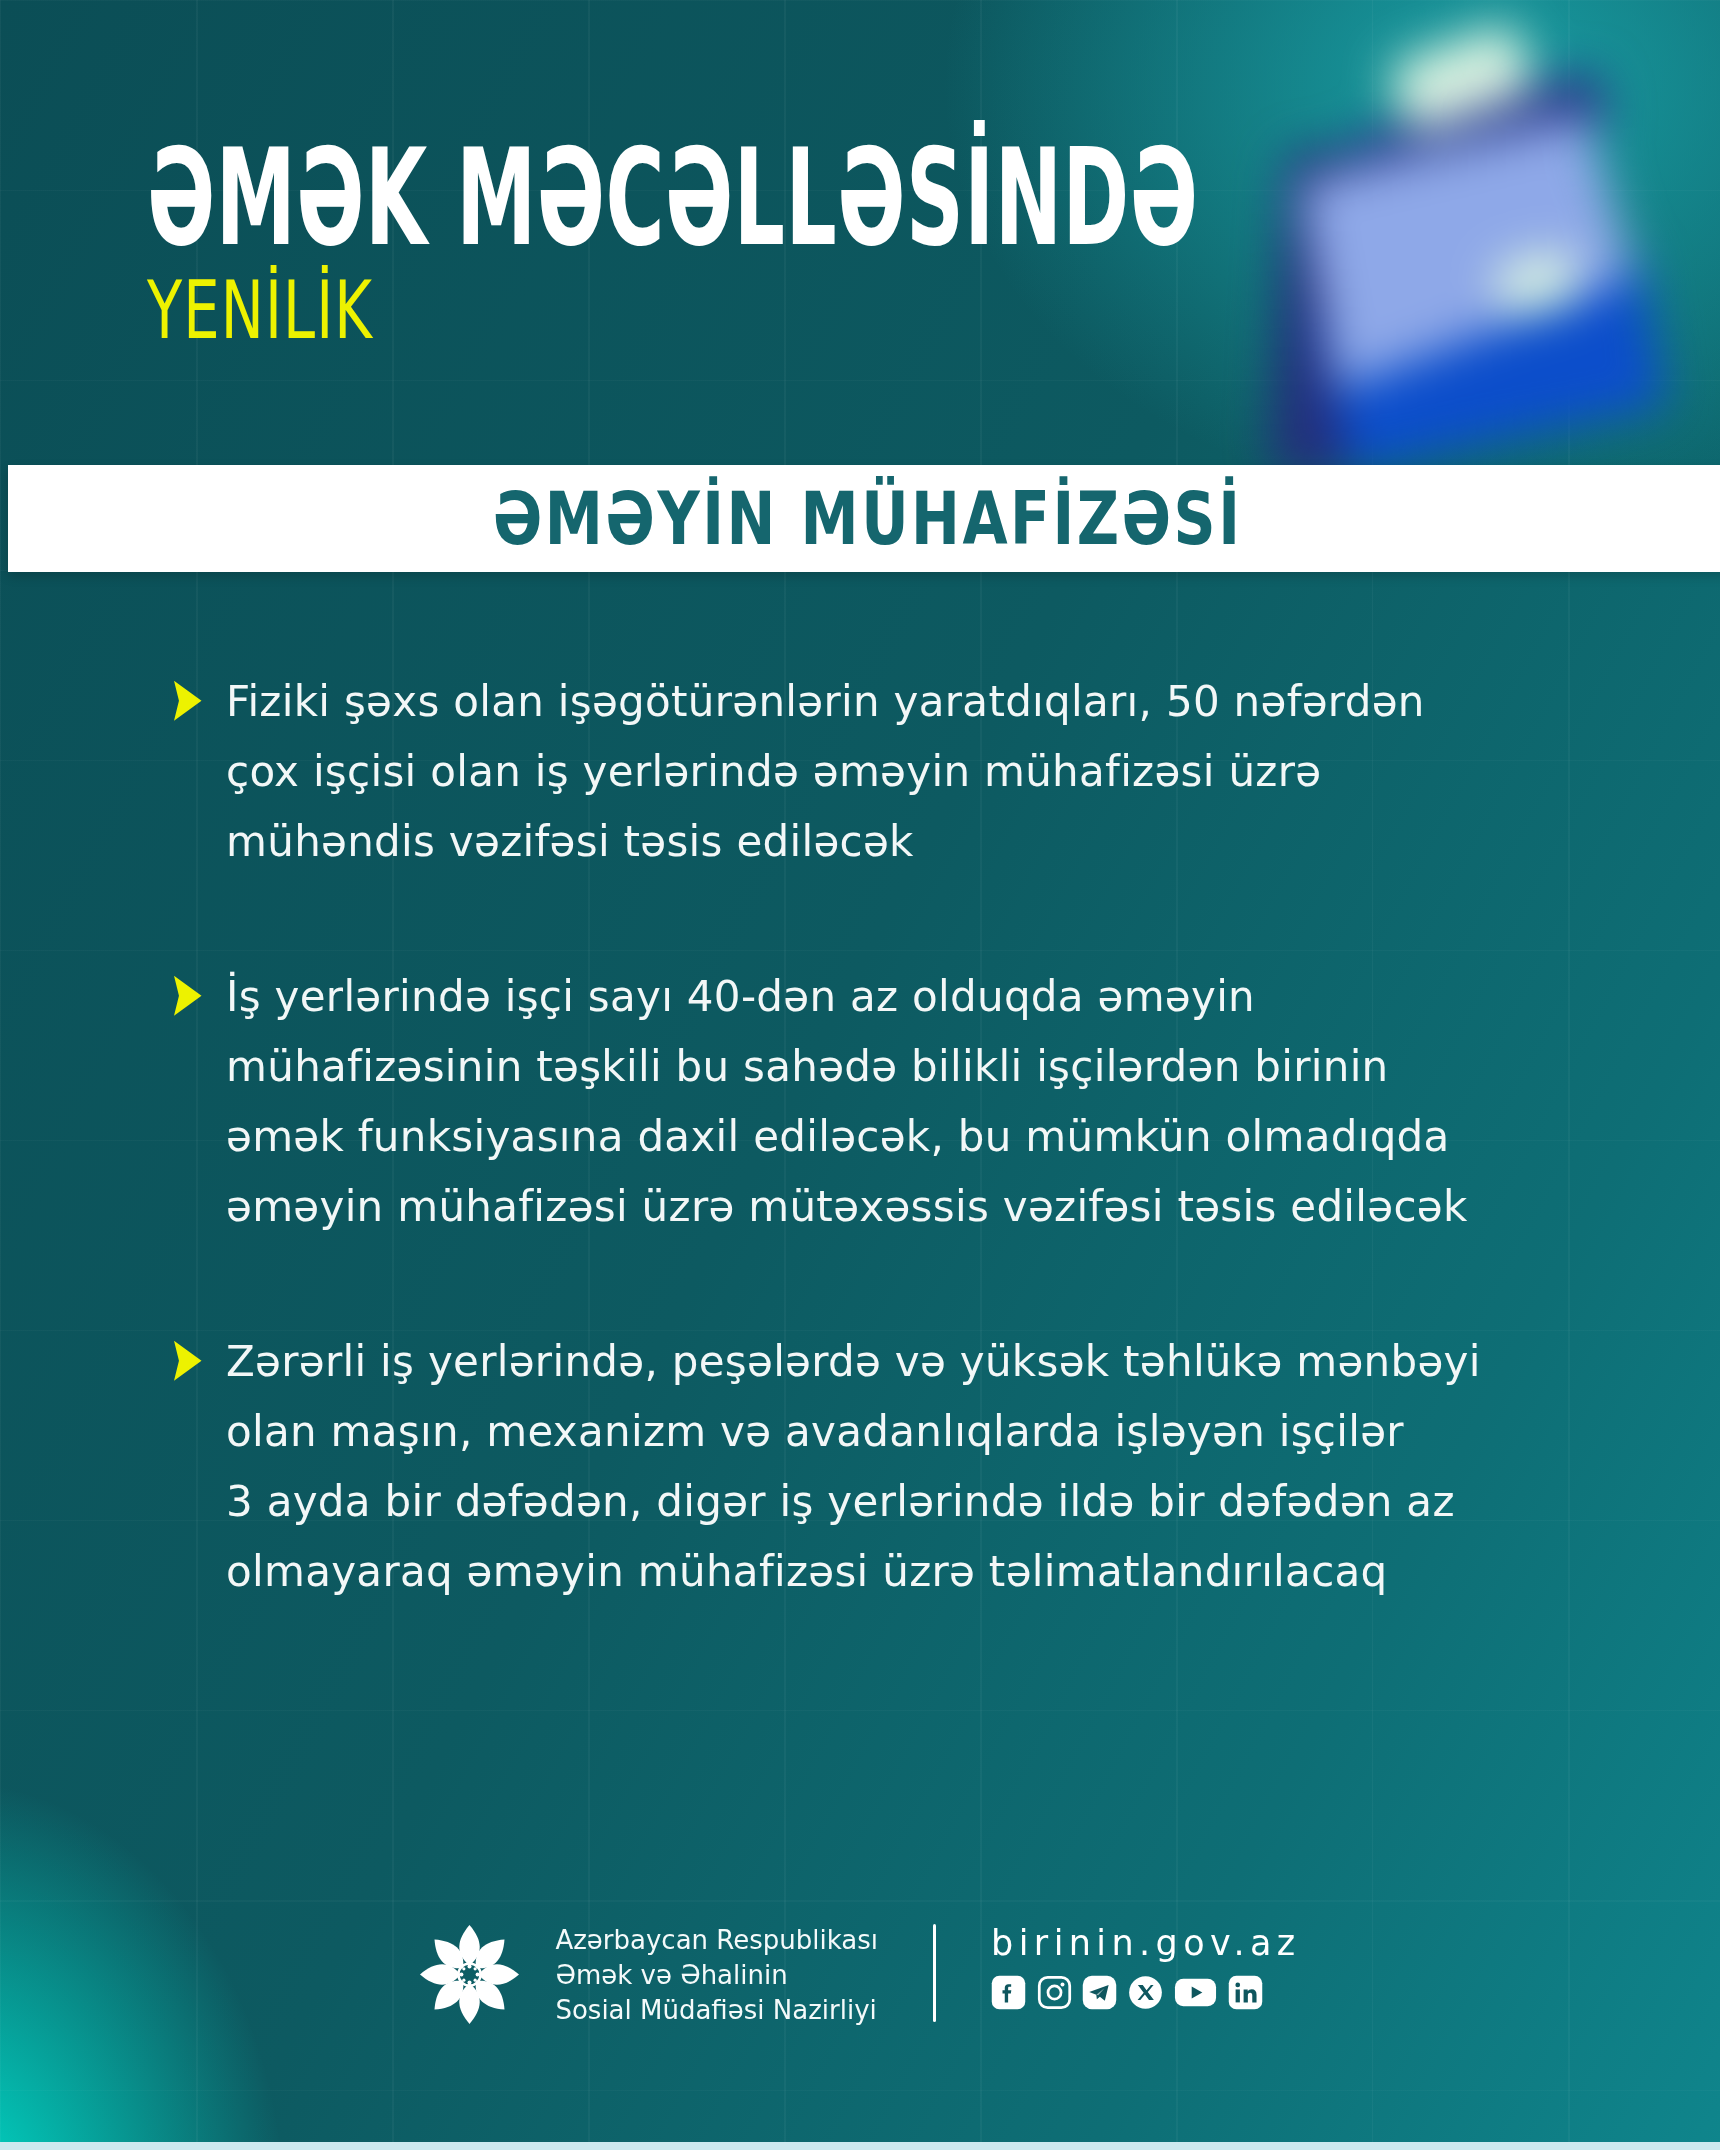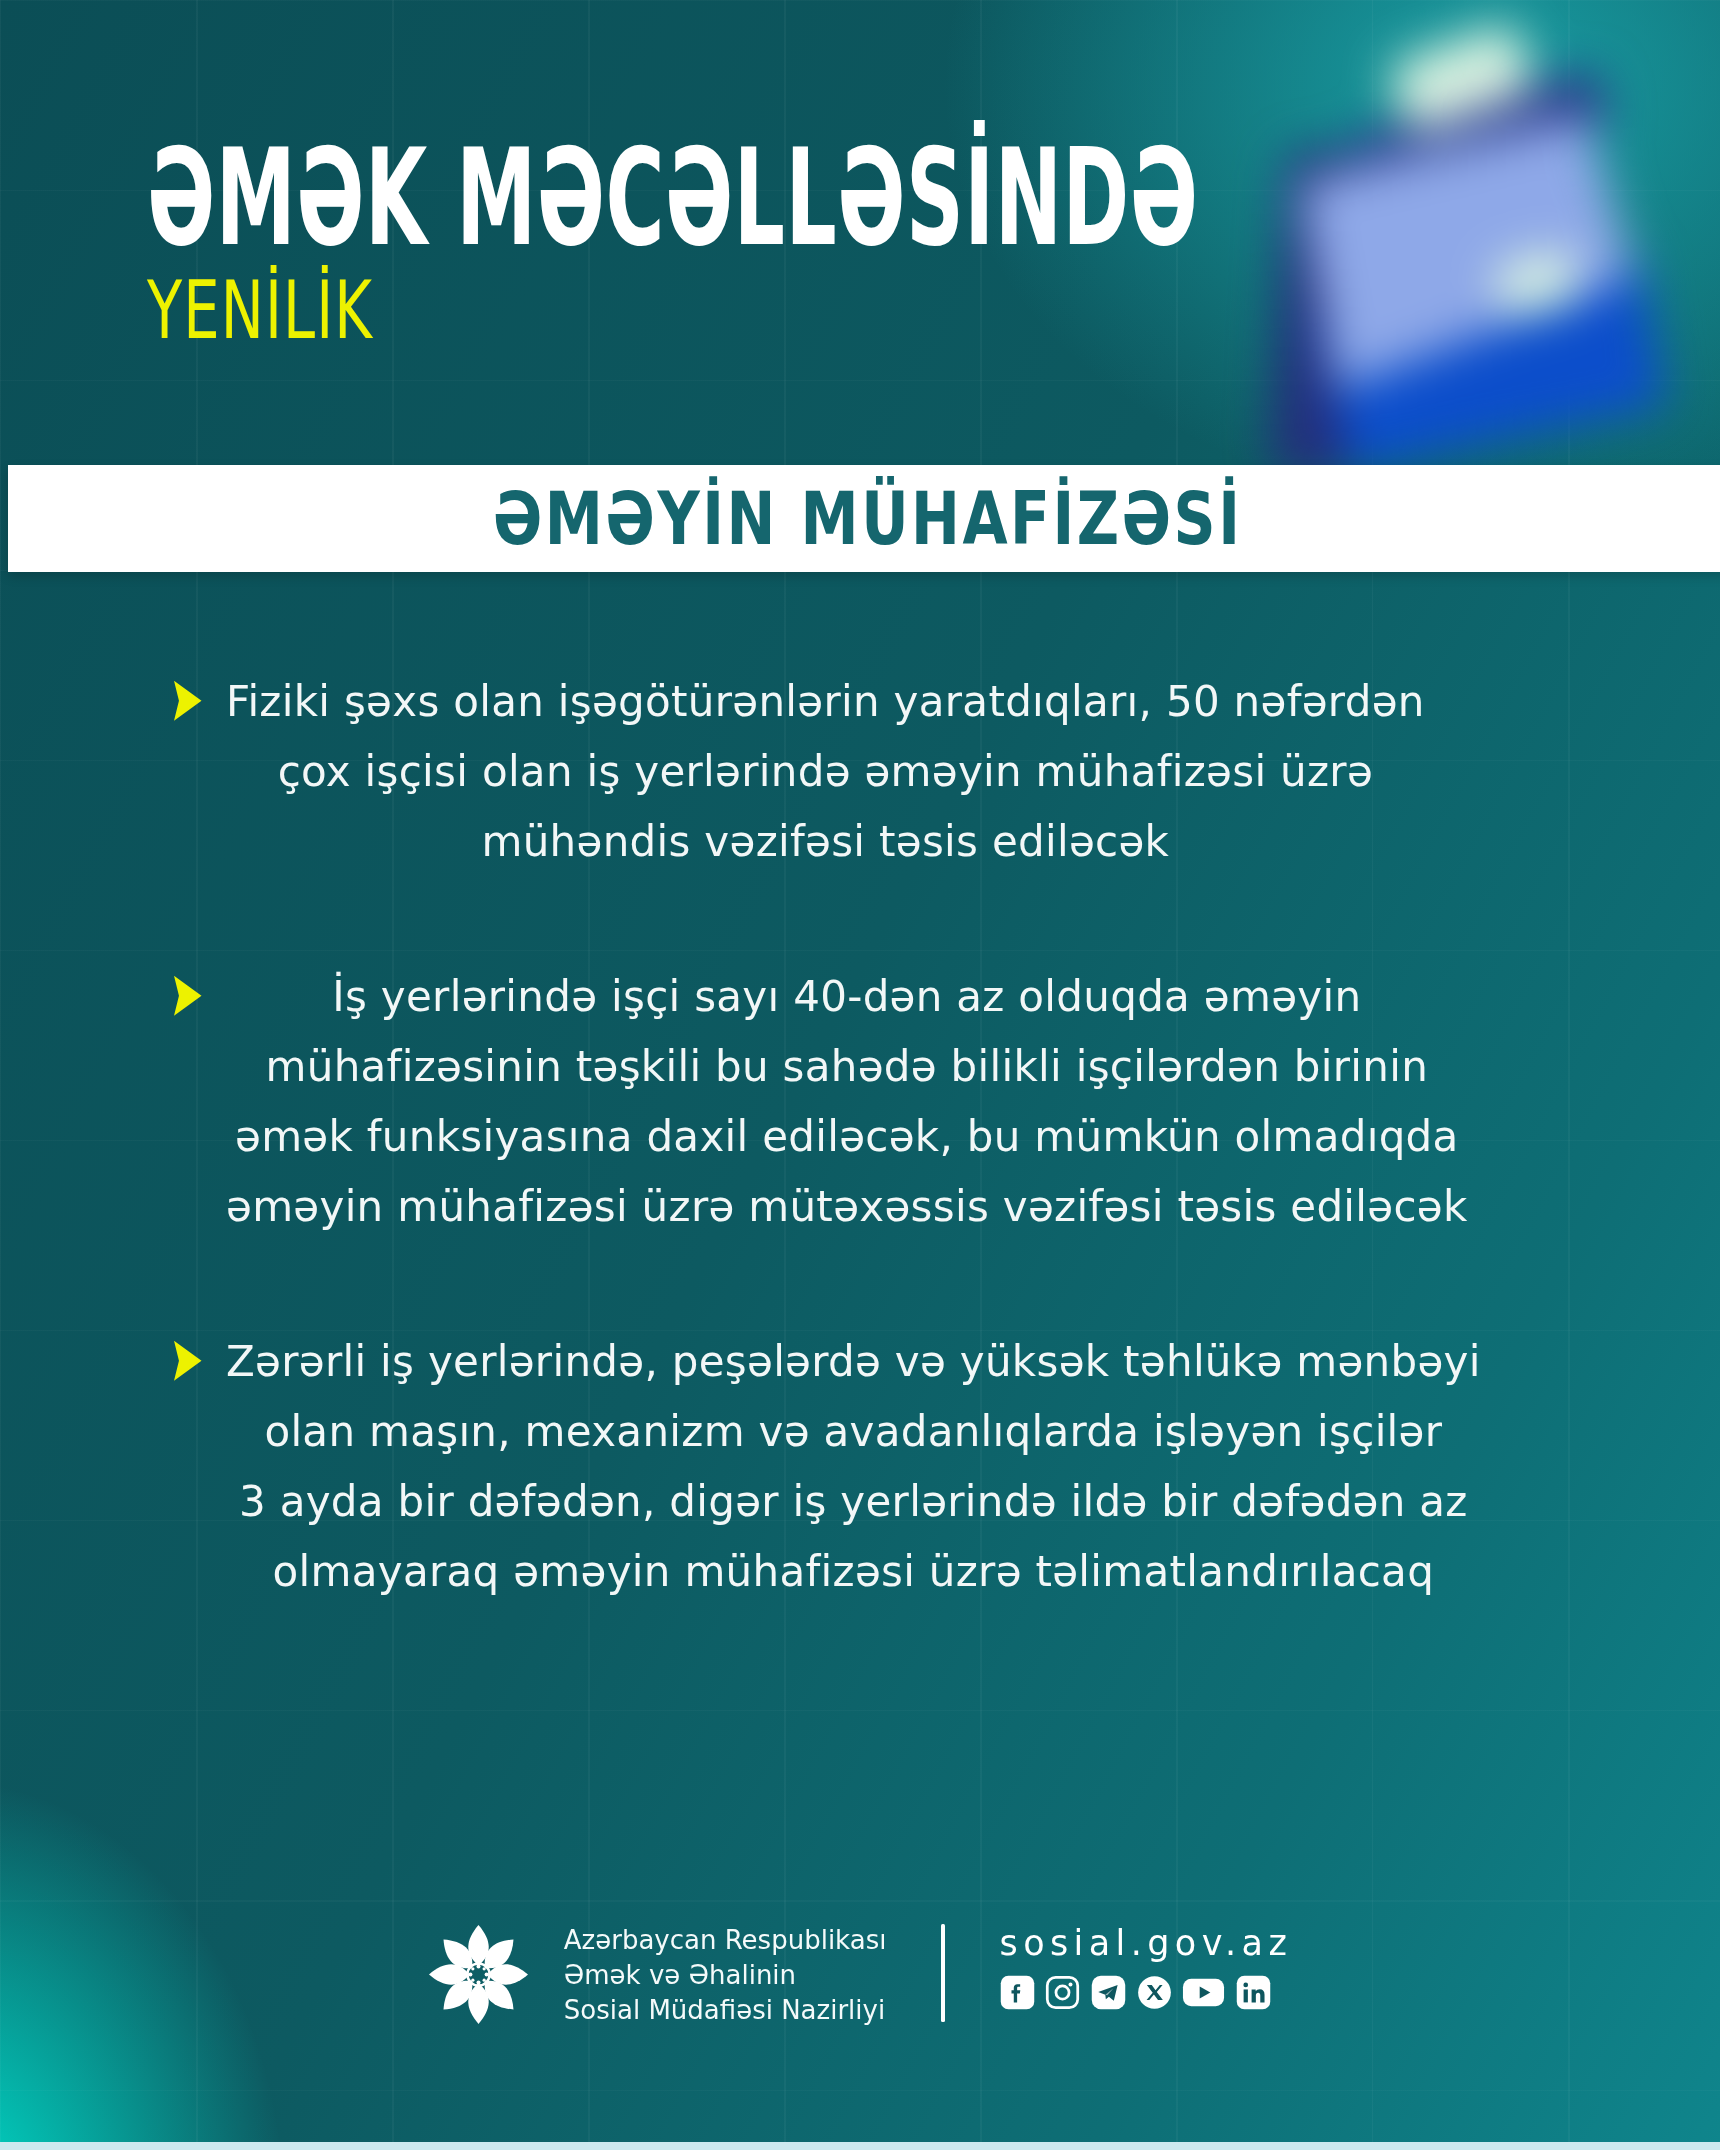--- a/index.html
+++ b/index.html
@@ -61,21 +61,21 @@
     box-shadow:0 4.6px 10.7px rgba(0,0,0,0.18);
   }
   .banner-title{
     color:var(--banner_text);font-weight:700;font-size:73px;letter-spacing:3.1px;
     transform:scaleX(0.80);transform-origin:center;white-space:nowrap;
   }
 
   
   .bullet{
     position:absolute;left:174px;width:1361px;
-    display:flex;align-items:flex-start;gap:24.5px;text-align:center;
+    display:flex;align-items:flex-start;gap:24.5px;
   }
   .bullet-marker{
     flex:0 0 auto;width:27.5px;height:40px;margin-top:13.8px;
     background:var(--accent);
     clip-path:polygon(0% 0%, 100% 50%, 0% 100%, 18% 50%);
   }
   .bullet-text{color:var(--body_text);font-size:42px;font-weight:400;}
   .bullet-text .line{line-height:70px;white-space:nowrap;letter-spacing:0.3px;}
   #bullet-1{top:667px;}
   #bullet-2{top:962px;}
@@ -177,21 +177,21 @@
 
     <div class="ministry-name">
       <div>Azərbaycan Respublikası</div>
       <div>Əmək və Əhalinin</div>
       <div>Sosial Müdafiəsi Nazirliyi</div>
     </div>
 
     <div class="footer-divider"></div>
 
     <div class="footer-right">
-      <a class="website" href="#">sosial.gov.az</a>
+      <a class="website" href="#">birinin.gov.az</a>
       <div class="social-row">
 
         <svg width="35" height="35" viewBox="0 0 46 46">
           <rect x="1" y="1" width="44" height="44" rx="10" fill="#FFFFFF"></rect>
           <path d="M26.5 12 h-3.8 c-2.8 0-4.6 1.9-4.6 4.8 v3.4 h-3 v4.2 h3 V36 h4.4 V24.4 h3.6 l.6-4.2 h-4.2 v-2.8 c0-1.2.5-1.8 1.8-1.8 h2.2 Z" fill="#0E565E"></path>
         </svg>
 
         <svg width="35" height="35" viewBox="0 0 46 46">
           <rect x="3" y="3" width="40" height="40" rx="11" fill="none" stroke="#FFFFFF" stroke-width="3.6"></rect>
           <circle cx="23" cy="23" r="8.6" fill="none" stroke="#FFFFFF" stroke-width="3.6"></circle>

